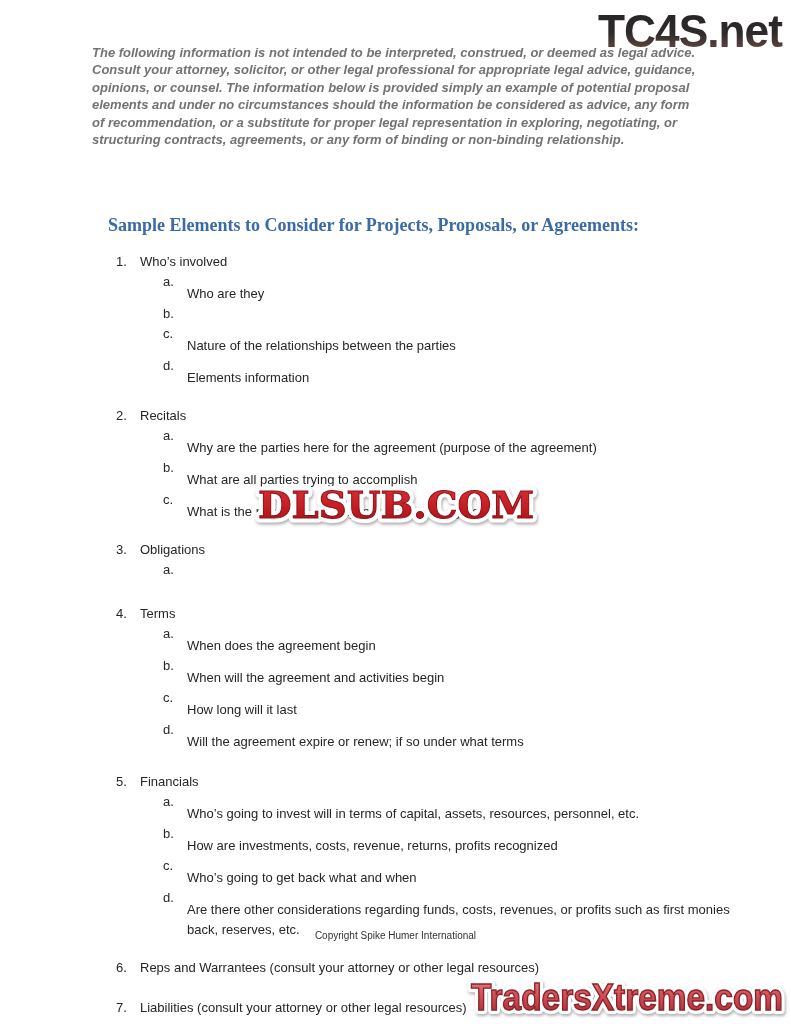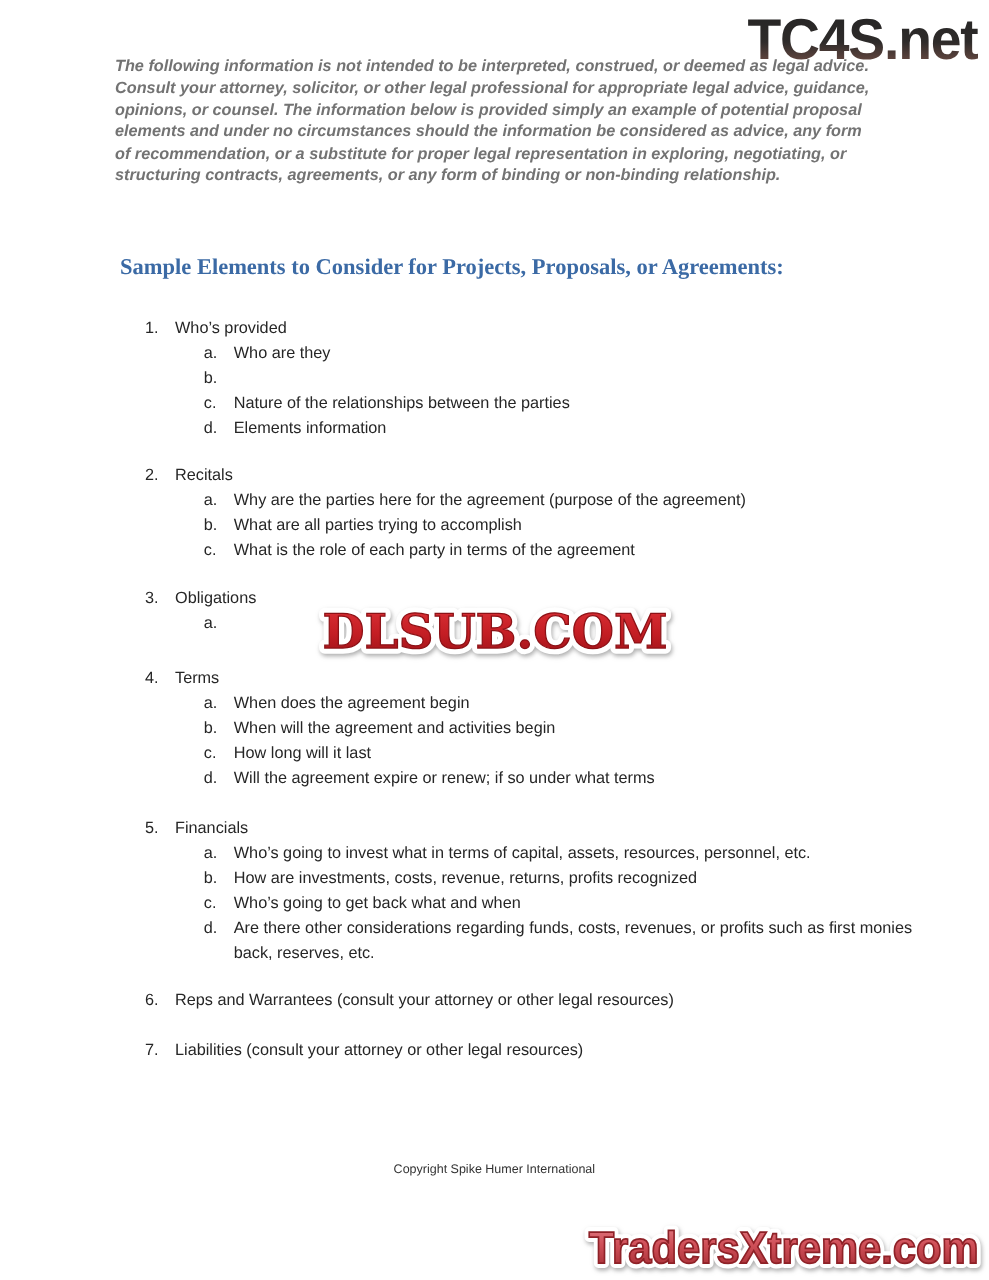--- a/index.html
+++ b/index.html
@@ -19,38 +19,38 @@
   .disclaimer {
     position:absolute; left:92px; top:44px; width:606px;
     margin:0;
     font-size:13px; line-height:17.4px;
     font-weight:bold; font-style:italic;
     color:#737373;
   }
 
   
   .heading {
-    position:absolute; left:92px; top:199px; margin:4px;
+    position:absolute; left:92px; top:199px; margin:16px;
     font-family:"Liberation Serif","DejaVu Serif",serif;
     font-size:18px; font-weight:bold;
     color:#3B6AA5;
     white-space:nowrap;
   }
 
   
   .list { position:absolute; left:92px; top:252px; width:648px; font-size:13px; line-height:20px; }
   .item { margin-top:18px; }
   .item:first-child { margin-top:0; }
   .item.gap-lg { margin-top:24px; }
   .item.gap-md { margin-top:20px; }
   .row { display:flex; }
   .num    { flex:0 0 24px; margin-left:24px; }
   .ttl    { flex:1; }
   .letter { flex:0 0 24px; margin-left:71px; }
-  .subtext{ flex:1; max-width:545px; }
+  .subtext{ flex:1; max-width:545px;margin-top:12px; }
 
   
   .footer {
     position:absolute; left:0; top:928px; width:100%;
     text-align:center;
     font-size:10px; line-height:16px;
     color:#333333;
   }
 
   
@@ -79,21 +79,21 @@
 
   <p class="disclaimer">The following information is not intended to be interpreted, construed, or deemed as legal advice. Consult your attorney, solicitor, or other legal professional for appropriate legal advice, guidance, opinions, or counsel.  The information below is provided simply an example of potential proposal elements and under no circumstances should the information be considered as advice, any form of recommendation, or a substitute for proper legal representation in exploring, negotiating, or structuring contracts, agreements, or any form of binding or non-binding relationship.</p>
 
   <h1 class="heading">Sample Elements to Consider for Projects, Proposals, or Agreements:</h1>
 
   <div class="list">
 
     <div class="item">
       <div class="row">
         <span class="num">1.</span>
-        <span class="ttl">Who’s provided</span>
+        <span class="ttl">Who’s involved</span>
       </div>
       <div class="row">
         <span class="letter">a.</span>
         <span class="subtext">Who are they</span>
       </div>
       <div class="row">
         <span class="letter">b.</span>
       </div>
       <div class="row">
         <span class="letter">c.</span>
@@ -157,21 +157,21 @@
       </div>
     </div>
 
     <div class="item gap-md">
       <div class="row">
         <span class="num">5.</span>
         <span class="ttl">Financials</span>
       </div>
       <div class="row">
         <span class="letter">a.</span>
-        <span class="subtext">Who’s going to invest what in terms of capital, assets, resources, personnel, etc.</span>
+        <span class="subtext">Who’s going to invest will in terms of capital, assets, resources, personnel, etc.</span>
       </div>
       <div class="row">
         <span class="letter">b.</span>
         <span class="subtext">How are investments, costs, revenue, returns, profits recognized</span>
       </div>
       <div class="row">
         <span class="letter">c.</span>
         <span class="subtext">Who’s going to get back what and when</span>
       </div>
       <div class="row">

